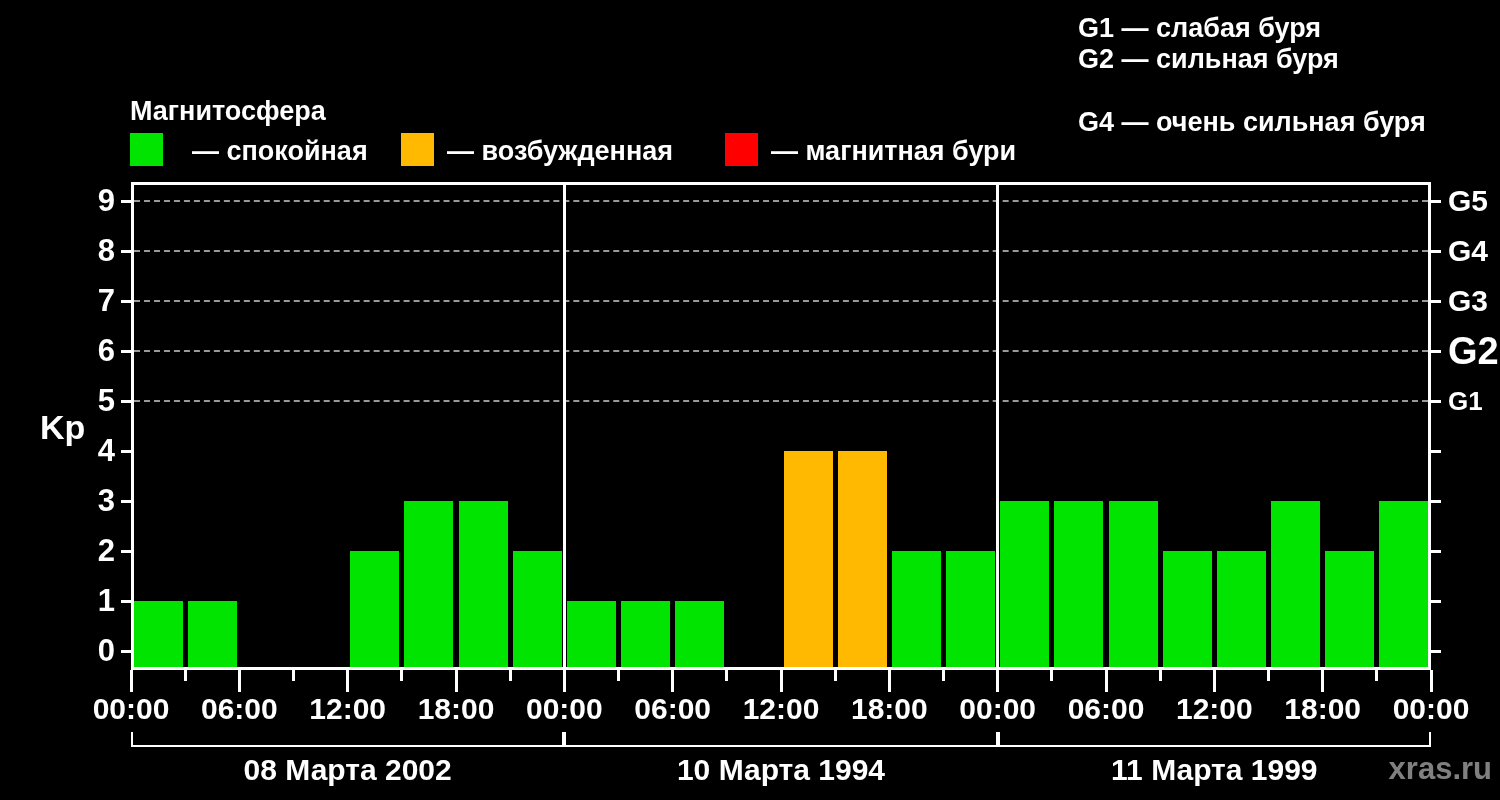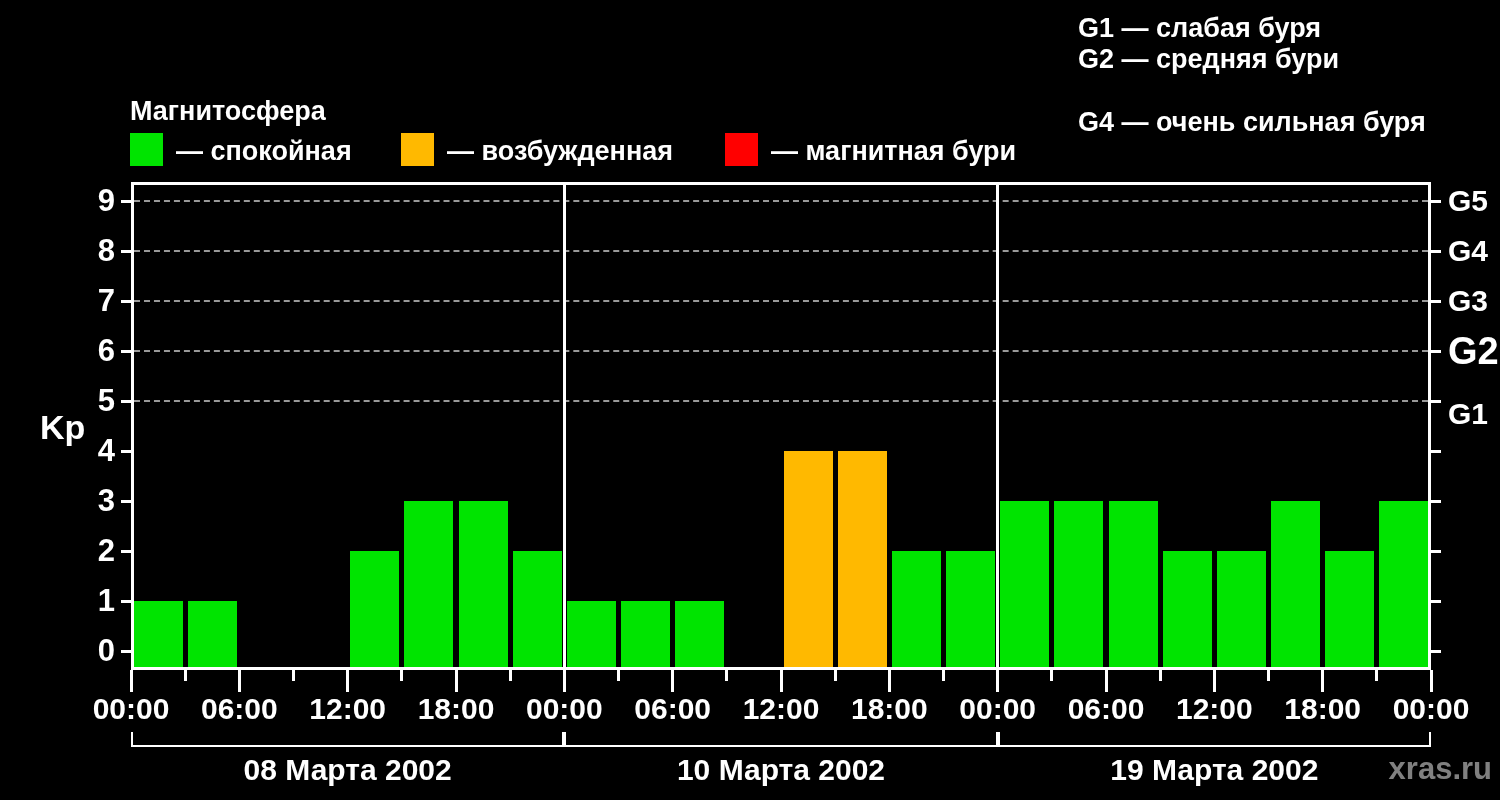--- a/index.html
+++ b/index.html
@@ -19,28 +19,28 @@
   #watermark{right:8px;top:751px;font-size:31px;color:#808080;}
 </style>
 </head>
 <body>
 
 <div id="stage">
 
   <div id="subtitle" class="abs">Магнитосфера</div>
 
   <div class="abs swatch" style="left: 130px; background: rgb(0, 228, 0);"></div>
-  <div class="abs legend-label" style="left:176px">— спокойная</div>
+  <div class="abs legend-label" style="left:192px">— спокойная</div>
   <div class="abs swatch" style="left: 401px; background: rgb(255, 185, 0);"></div>
   <div class="abs legend-label" style="left:447px">— возбужденная</div>
   <div class="abs swatch" style="left: 725px; background: rgb(255, 0, 0);"></div>
   <div class="abs legend-label" style="left:771px">— магнитная бури</div>
 
   <div class="abs g-line" style="top:13px">G1 — слабая буря</div>
-  <div class="abs g-line" style="top:44px">G2 — средняя бури</div>
+  <div class="abs g-line" style="top:44px">G2 — сильная буря</div>
   <div class="abs g-line" style="top:107px">G4 — очень сильная буря</div>
 
   <div id="kp-label" class="abs">Kp</div>
 
   <div id="chart" class="abs" style="left:0;top:0;width:1500px;height:800px">
       <div class="abs" style="left: 131px; top: 182px; width: 1294px; height: 482px; border: 3px solid rgb(255, 255, 255);"></div>
       <div class="abs" style="left: 134px; top: 400px; width: 1294px; height: 0px; border-top: 2px dashed rgb(153, 153, 153);"></div>
       <div class="abs" style="left: 134px; top: 350px; width: 1294px; height: 0px; border-top: 2px dashed rgb(153, 153, 153);"></div>
       <div class="abs" style="left: 134px; top: 300px; width: 1294px; height: 0px; border-top: 2px dashed rgb(153, 153, 153);"></div>
       <div class="abs" style="left: 134px; top: 250px; width: 1294px; height: 0px; border-top: 2px dashed rgb(153, 153, 153);"></div>
@@ -68,21 +68,21 @@
       <div class="abs" style="left: 55px; top: 332px; width: 60px; text-align: right; font-size: 31px; line-height: 38px;">6</div>
       <div class="abs" style="left: 121px; top: 299.5px; width: 10px; height: 3px; background: rgb(255, 255, 255);"></div>
       <div class="abs" style="left: 1431px; top: 299.5px; width: 10px; height: 3px; background: rgb(255, 255, 255);"></div>
       <div class="abs" style="left: 55px; top: 282px; width: 60px; text-align: right; font-size: 31px; line-height: 38px;">7</div>
       <div class="abs" style="left: 121px; top: 249.5px; width: 10px; height: 3px; background: rgb(255, 255, 255);"></div>
       <div class="abs" style="left: 1431px; top: 249.5px; width: 10px; height: 3px; background: rgb(255, 255, 255);"></div>
       <div class="abs" style="left: 55px; top: 232px; width: 60px; text-align: right; font-size: 31px; line-height: 38px;">8</div>
       <div class="abs" style="left: 121px; top: 199.5px; width: 10px; height: 3px; background: rgb(255, 255, 255);"></div>
       <div class="abs" style="left: 1431px; top: 199.5px; width: 10px; height: 3px; background: rgb(255, 255, 255);"></div>
       <div class="abs" style="left: 55px; top: 182px; width: 60px; text-align: right; font-size: 31px; line-height: 38px;">9</div>
-      <div class="abs" style="left: 1448px; top: 396px; font-size: 30px; line-height: 36px;">G1</div>
+      <div class="abs" style="left: 1448px; top: 383px; font-size: 26px; line-height: 36px;">G1</div>
       <div class="abs" style="left: 1448px; top: 333px; font-size: 38px; line-height: 36px;">G2</div>
       <div class="abs" style="left: 1448px; top: 283px; font-size: 30px; line-height: 36px;">G3</div>
       <div class="abs" style="left: 1448px; top: 233px; font-size: 30px; line-height: 36px;">G4</div>
       <div class="abs" style="left: 1448px; top: 183px; font-size: 30px; line-height: 36px;">G5</div>
       <div class="abs" style="left: 129.5px; top: 670px; width: 3px; height: 22px; background: rgb(255, 255, 255);"></div>
       <div class="abs" style="left: 77px; top: 692px; width: 108px; text-align: center; font-size: 30px; line-height: 34px;">00:00</div>
       <div class="abs" style="left: 183.667px; top: 670px; width: 3px; height: 11px; background: rgb(255, 255, 255);"></div>
       <div class="abs" style="left: 237.833px; top: 670px; width: 3px; height: 22px; background: rgb(255, 255, 255);"></div>
       <div class="abs" style="left: 185.333px; top: 692px; width: 108px; text-align: center; font-size: 30px; line-height: 34px;">06:00</div>
       <div class="abs" style="left: 292px; top: 670px; width: 3px; height: 11px; background: rgb(255, 255, 255);"></div>
@@ -141,21 +141,21 @@
       <div class="abs" style="left: 1271px; top: 501px; width: 49.1667px; height: 166px; background: rgb(0, 228, 0);"></div>
       <div class="abs" style="left: 1325.17px; top: 551px; width: 49.1667px; height: 116px; background: rgb(0, 228, 0);"></div>
       <div class="abs" style="left: 1379.33px; top: 501px; width: 49.1667px; height: 166px; background: rgb(0, 228, 0);"></div>
       <div class="abs" style="left: 131px; top: 745px; width: 433.333px; height: 2px; background: rgb(255, 255, 255);"></div>
       <div class="abs" style="left: 131px; top: 732px; width: 2px; height: 15px; background: rgb(255, 255, 255);"></div>
       <div class="abs" style="left: 562.333px; top: 732px; width: 2px; height: 15px; background: rgb(255, 255, 255);"></div>
       <div class="abs" style="left: 131px; top: 753px; width: 433.333px; text-align: center; font-size: 30px; line-height: 34px;">08 Марта 2002</div>
       <div class="abs" style="left: 564.333px; top: 745px; width: 433.333px; height: 2px; background: rgb(255, 255, 255);"></div>
       <div class="abs" style="left: 564.333px; top: 732px; width: 2px; height: 15px; background: rgb(255, 255, 255);"></div>
       <div class="abs" style="left: 995.667px; top: 732px; width: 2px; height: 15px; background: rgb(255, 255, 255);"></div>
-      <div class="abs" style="left: 564.333px; top: 753px; width: 433.333px; text-align: center; font-size: 30px; line-height: 34px;">10 Марта 2002</div>
+      <div class="abs" style="left: 564.333px; top: 753px; width: 433.333px; text-align: center; font-size: 30px; line-height: 34px;">10 Марта 1994</div>
       <div class="abs" style="left: 997.667px; top: 745px; width: 433.333px; height: 2px; background: rgb(255, 255, 255);"></div>
       <div class="abs" style="left: 997.667px; top: 732px; width: 2px; height: 15px; background: rgb(255, 255, 255);"></div>
       <div class="abs" style="left: 1429px; top: 732px; width: 2px; height: 15px; background: rgb(255, 255, 255);"></div>
-      <div class="abs" style="left: 997.667px; top: 753px; width: 433.333px; text-align: center; font-size: 30px; line-height: 34px;">19 Марта 2002</div>
+      <div class="abs" style="left: 997.667px; top: 753px; width: 433.333px; text-align: center; font-size: 30px; line-height: 34px;">11 Марта 1999</div>
     </div>
 
   <div id="watermark" class="abs">xras.ru</div>
 </div>
 
 </body></html>

